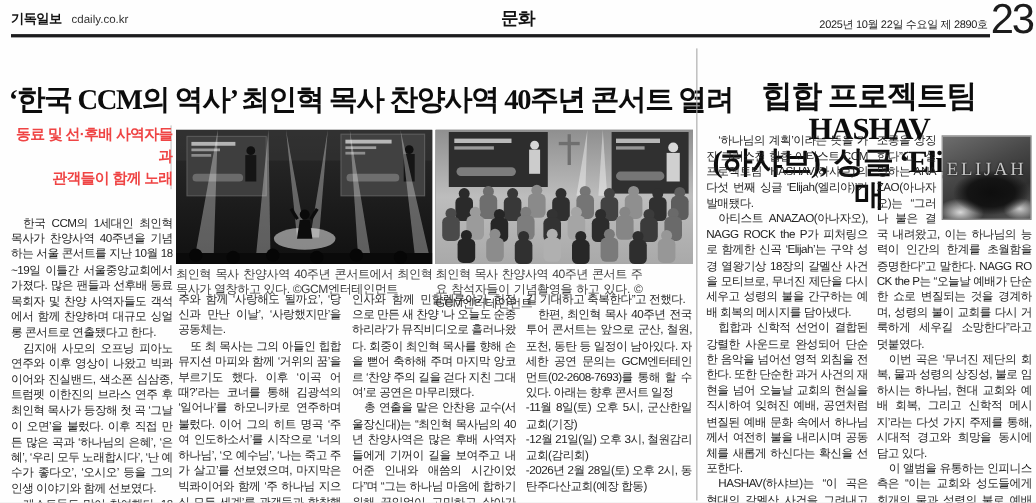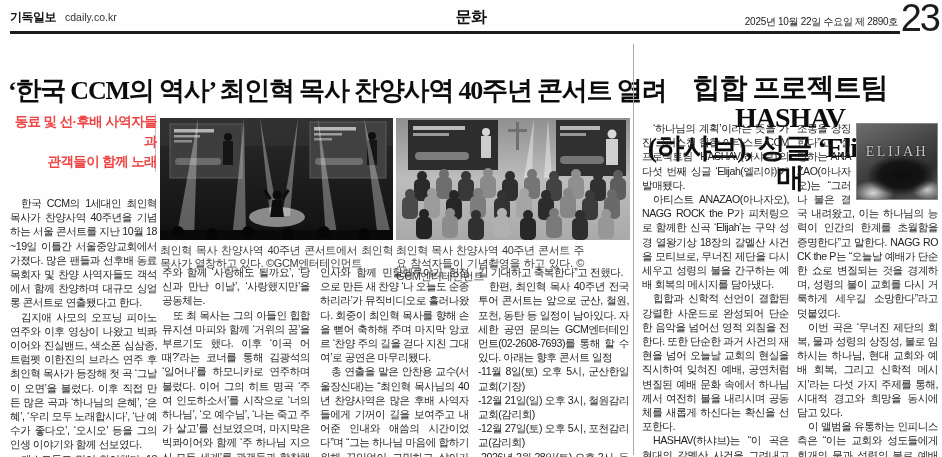--- a/index.html
+++ b/index.html
@@ -50,21 +50,21 @@
   .side-col1{left:642px;top:121px;width:147px;height:336px;}
   .side-col2{left:797px;top:121px;width:141px;height:336px;}
   .album-cover{float:right;width:82px;height:77px;margin:2px 0 3px 5px;position:relative;
       border:1px solid #888;box-sizing:border-box;
       background:
         radial-gradient(ellipse 60% 38% at 55% 68%, #0e0e0e 0%, rgba(14,14,14,.85) 45%, rgba(14,14,14,0) 72%),
         radial-gradient(ellipse 45% 28% at 20% 92%, #d9d9d9 0%, rgba(217,217,217,0) 60%),
         radial-gradient(ellipse 32% 22% at 88% 88%, #c9c9c9 0%, rgba(201,201,201,0) 60%),
         linear-gradient(155deg, #6e6e6e 0%, #474747 40%, #2f2f2f 70%, #5c5c5c 100%);}
   .album-title{position:absolute;left:0;right:0;top:20px;text-align:center;
-      font-family:"Liberation Serif","DejaVu Serif",serif;font-size:14px;letter-spacing:2.5px;
+      font-family:"Liberation Serif","DejaVu Serif",serif;font-size:17px;letter-spacing:2.5px;
       color:#c6c6c6;text-shadow:0 0 2px #000;}
 </style>
 </head>
 <body>
 
 <div class="page">
 
   <div class="masthead-left">
     <span class="paper-name">기독일보</span>
     <span class="site-url">cdaily.co.kr</span>
@@ -234,21 +234,20 @@
   <div class="col main-col3">
     <p class="cont">인사와 함께 민할렐루야가 헌정으로 만든 새 찬양 ‘나 오늘도 순종하리라’가 뮤직비디오로 흘러나왔다. 회중이 최인혁 목사를 향해 손을 뻗어 축하해 주며 마지막 앙코르 ‘찬양 주의 길을 걷다 지친 그대여’로 공연은 마무리됐다.</p>
     <p>총 연출을 맡은 안찬용 교수(서울장신대)는 “최인혁 목사님의 40년 찬양사역은 많은 후배 사역자들에게 기꺼이 길을 보여주고 내어준 인내와 애씀의 시간이었다”며 “그는 하나님 마음에 합하기 위해 끊임없이 고민하고 살아가려 하는 찬양사역자의 좋은 모델이며 선배다. 앞으로도 건강하게 더 오래 이 길을 걸어가</p>
   </div>
 
   <div class="col main-col4">
     <p class="cont">길 기대하고 축복한다”고 전했다.</p>
     <p>한편, 최인혁 목사 40주년 전국투어 콘서트는 앞으로 군산, 철원, 포천, 동탄 등 일정이 남아있다. 자세한 공연 문의는 GCM엔터테인먼트(02-2608-7693)를 통해 할 수 있다. 아래는 향후 콘서트 일정</p>
     <p class="cont">-11월 8일(토) 오후 5시, 군산한일교회(기장)</p>
     <p class="cont">-12월 21일(일) 오후 3시, 철원감리교회(감리회)</p>
-    <p class="cont">-12월 27일(토) 오후 5시, 포천감리교(감리회)</p>
     <p class="cont">-2026년 2월 28일(토) 오후 2시, 동탄주다산교회(예장 합동)</p>
 
   </div>
 
   <div class="vert-divider"></div>
 
   <h2 class="side-headline">
     <div>힙합 프로젝트팀 HASHAV</div>
     <div>(하샤브), 싱글 ‘Elijah’ 발매</div>
   </h2>

